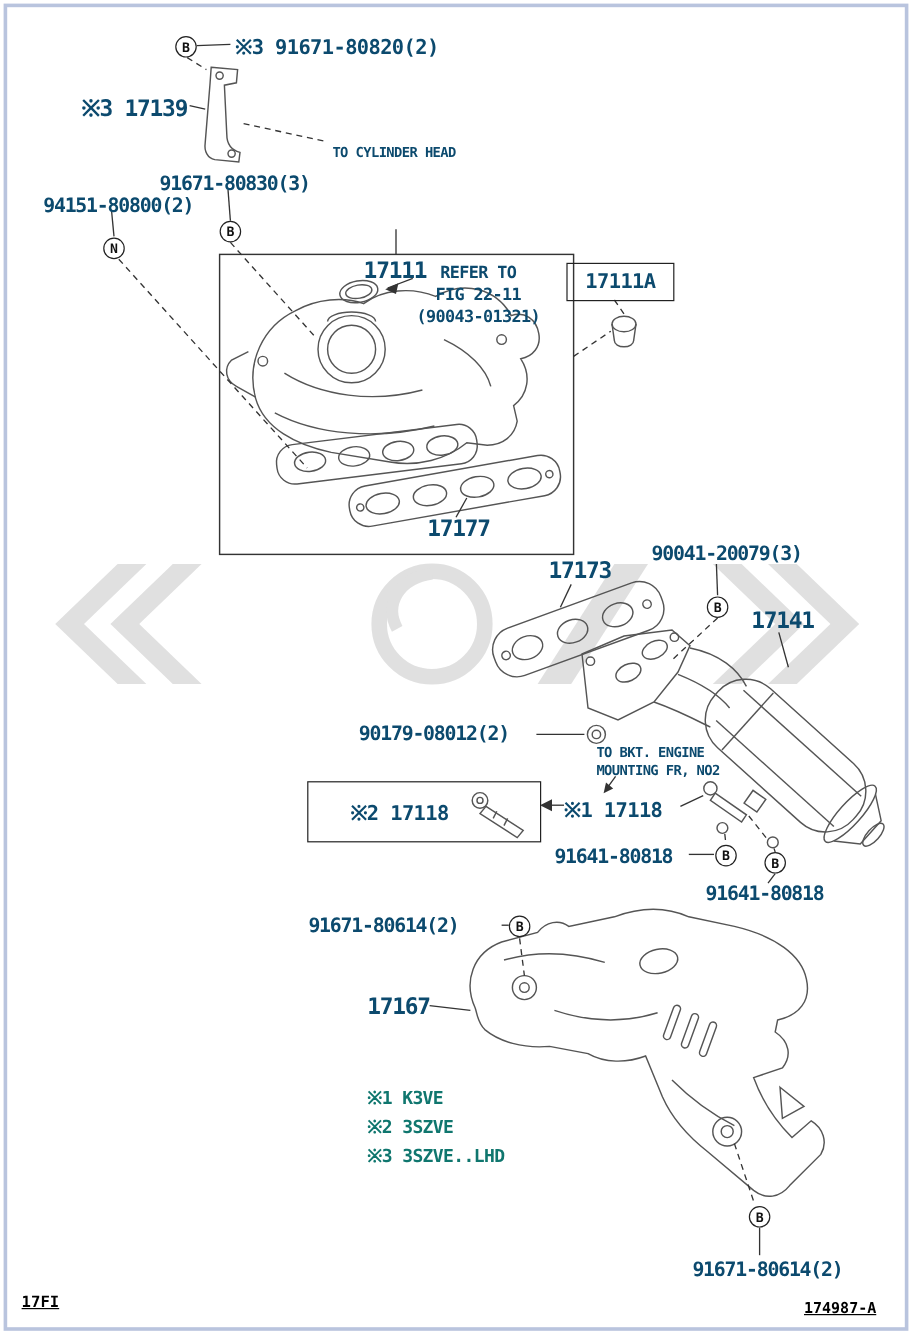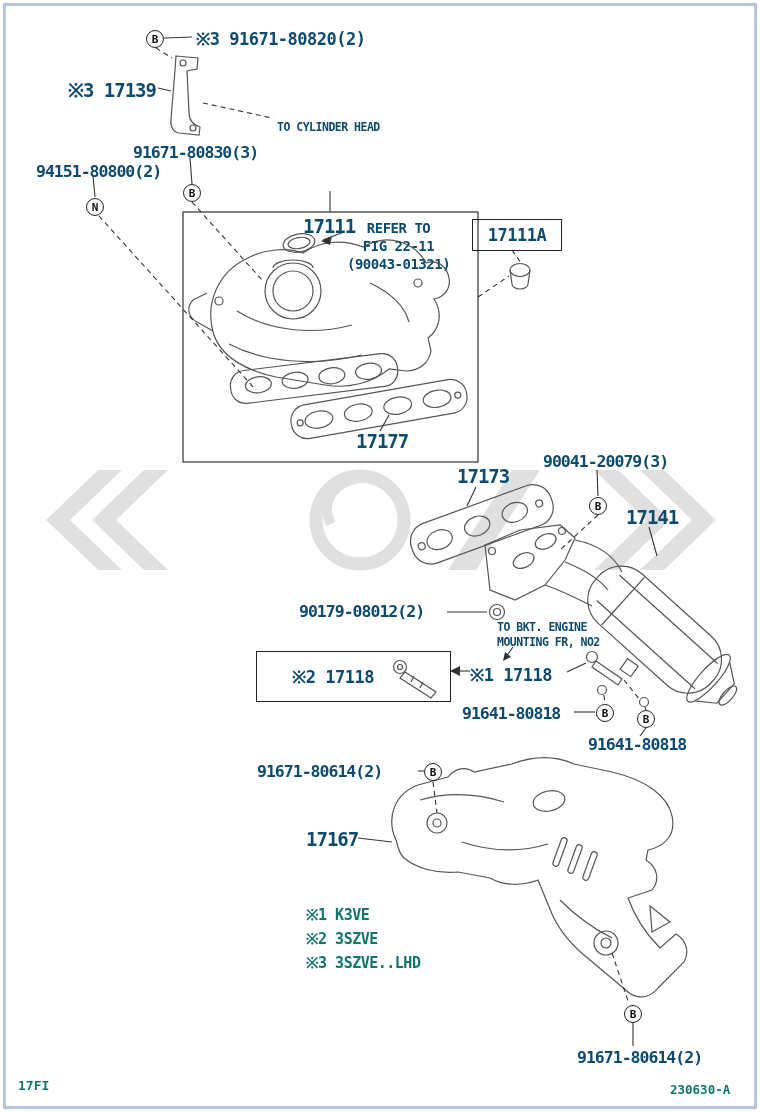--- a/index.html
+++ b/index.html
@@ -12,21 +12,21 @@
   .s17{font-size:17px;}
   .s16{font-size:16.5px;letter-spacing:-1px;}
   .ann{font-size:11.5px;letter-spacing:-0.5px;}
   .refer{font-size:14px;line-height:18px;}
   .legend{position:absolute;left:306px;top:903px;font-weight:bold;color:#0f766e;}
   .legend div{font-size:15px;line-height:24px;letter-spacing:-0.5px;}
   .marker{position:absolute;width:18px;height:18px;box-sizing:border-box;border:1.5px solid #222;
           border-radius:50%;background:#fff;display:flex;align-items:center;justify-content:center;
           font-size:11px;font-weight:bold;color:#111;z-index:5;}
   .pnbox{position:absolute;border:1.6px solid #222;display:flex;align-items:center;}
-  .footer{position:absolute;font-weight:bold;color:#0f766e;}
+  .footer{position:absolute;font-weight:bold;color:#000000;text-decoration:underline;}
 </style>
 </head>
 <body>
 
 <div class="page">
   <div class="frame"></div>
 
   <svg class="art" width="760" height="1112" viewBox="0 0 760 1112">
 
     <g fill="#c2c2c2" opacity="0.5">
@@ -248,14 +248,14 @@
   <span class="marker" style="left:146px;top:30px;">B</span>
   <span class="marker" style="left:86px;top:198px;">N</span>
   <span class="marker" style="left:183px;top:184px;">B</span>
   <span class="marker" style="left:589px;top:497px;">B</span>
   <span class="marker" style="left:596px;top:704px;">B</span>
   <span class="marker" style="left:637px;top:710px;">B</span>
   <span class="marker" style="left:424px;top:763px;">B</span>
   <span class="marker" style="left:624px;top:1005px;">B</span>
 
   <div class="footer" style="left:18px;top:1078px;font-size:13px;">17FI</div>
-  <div class="footer" style="left:670px;top:1082px;font-size:12.5px;">230630-A</div>
+  <div class="footer" style="left:670px;top:1082px;font-size:12.5px;">174987-A</div>
 </div>
 
 </body></html>

